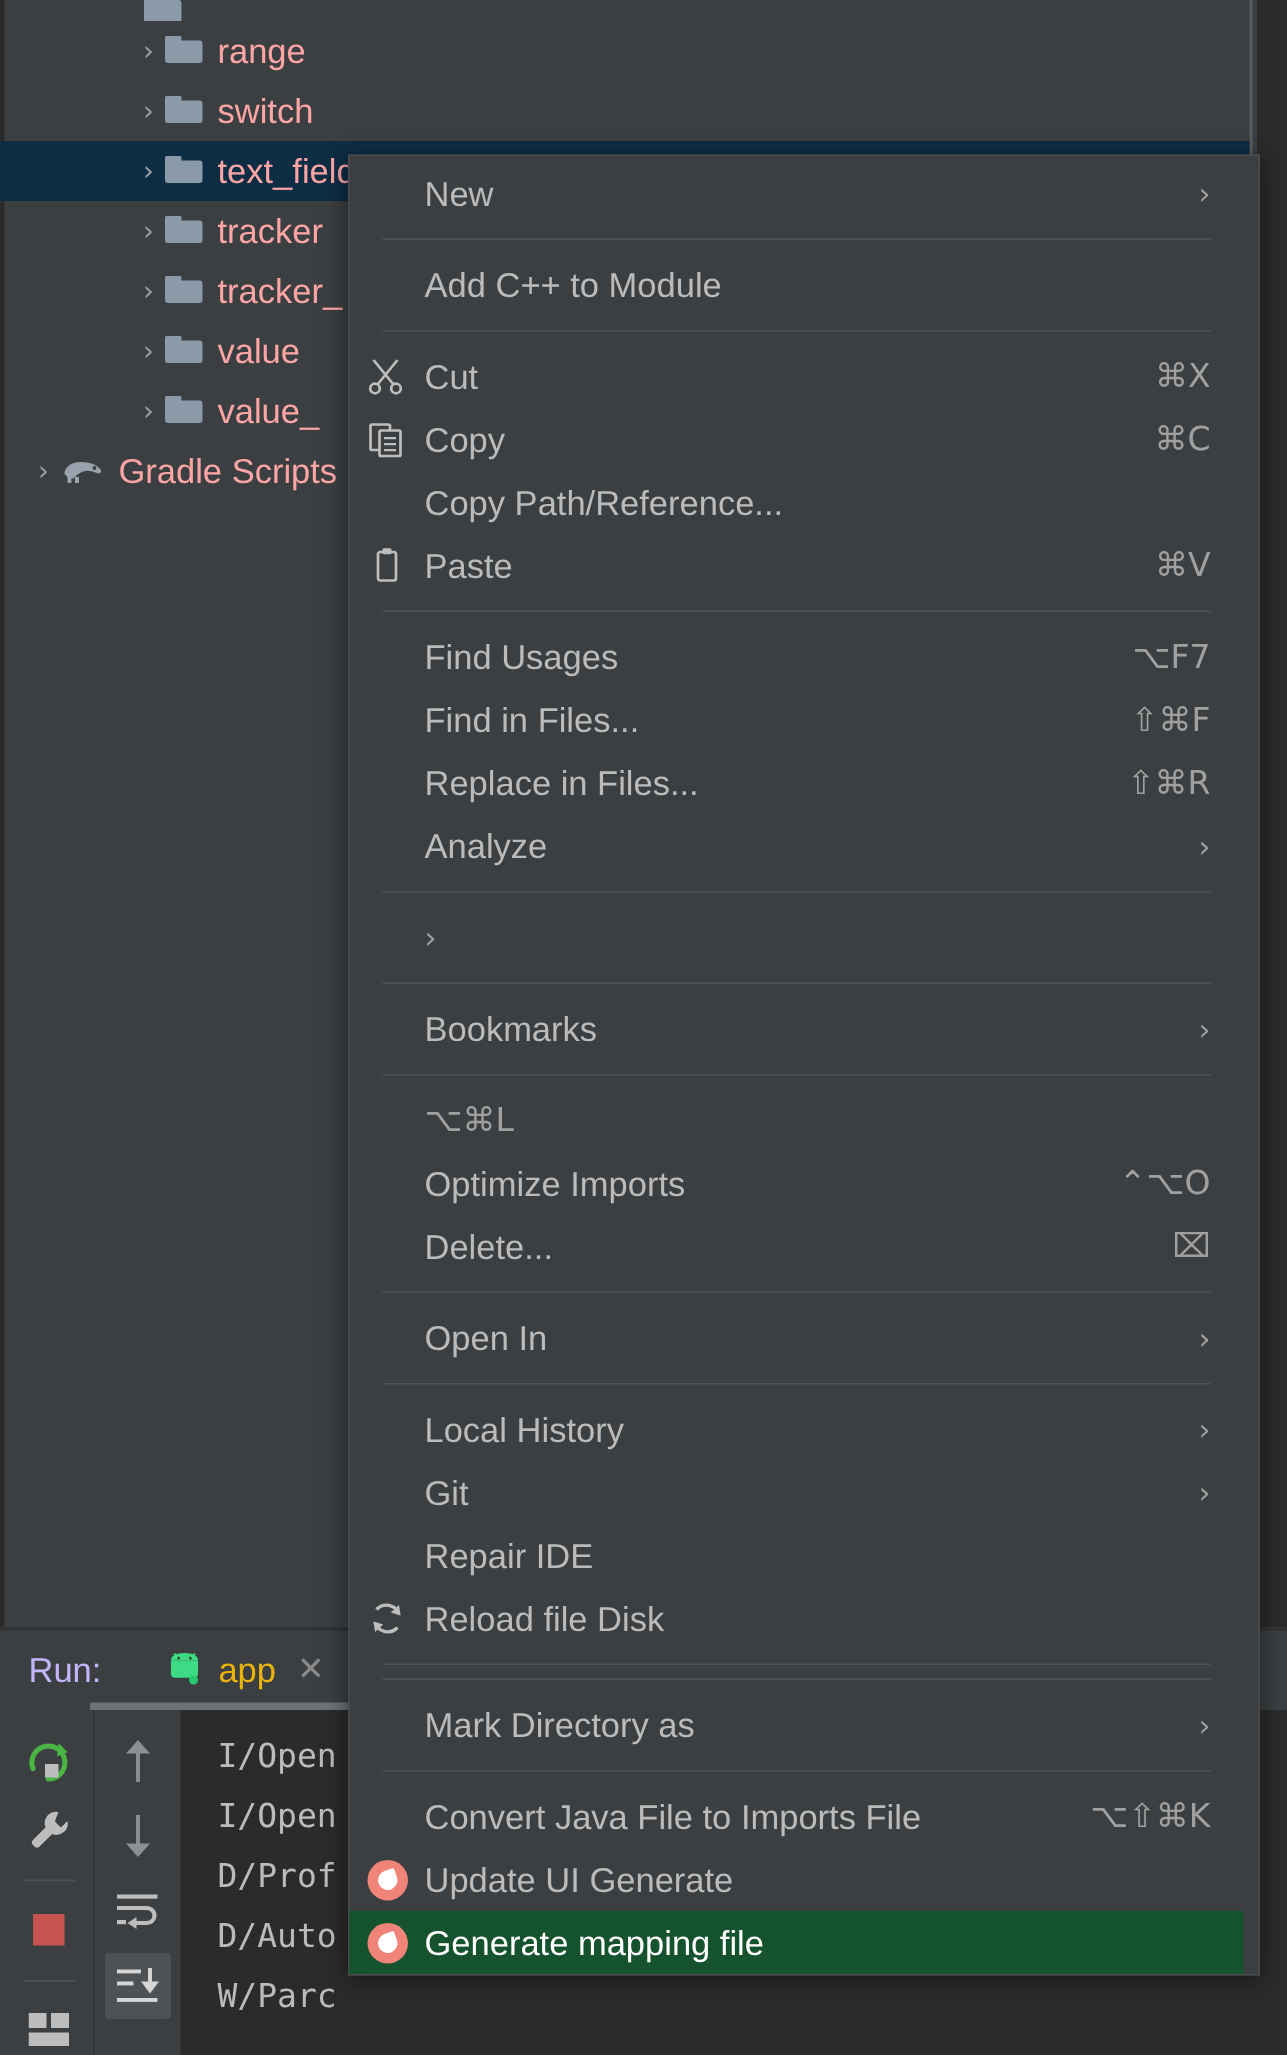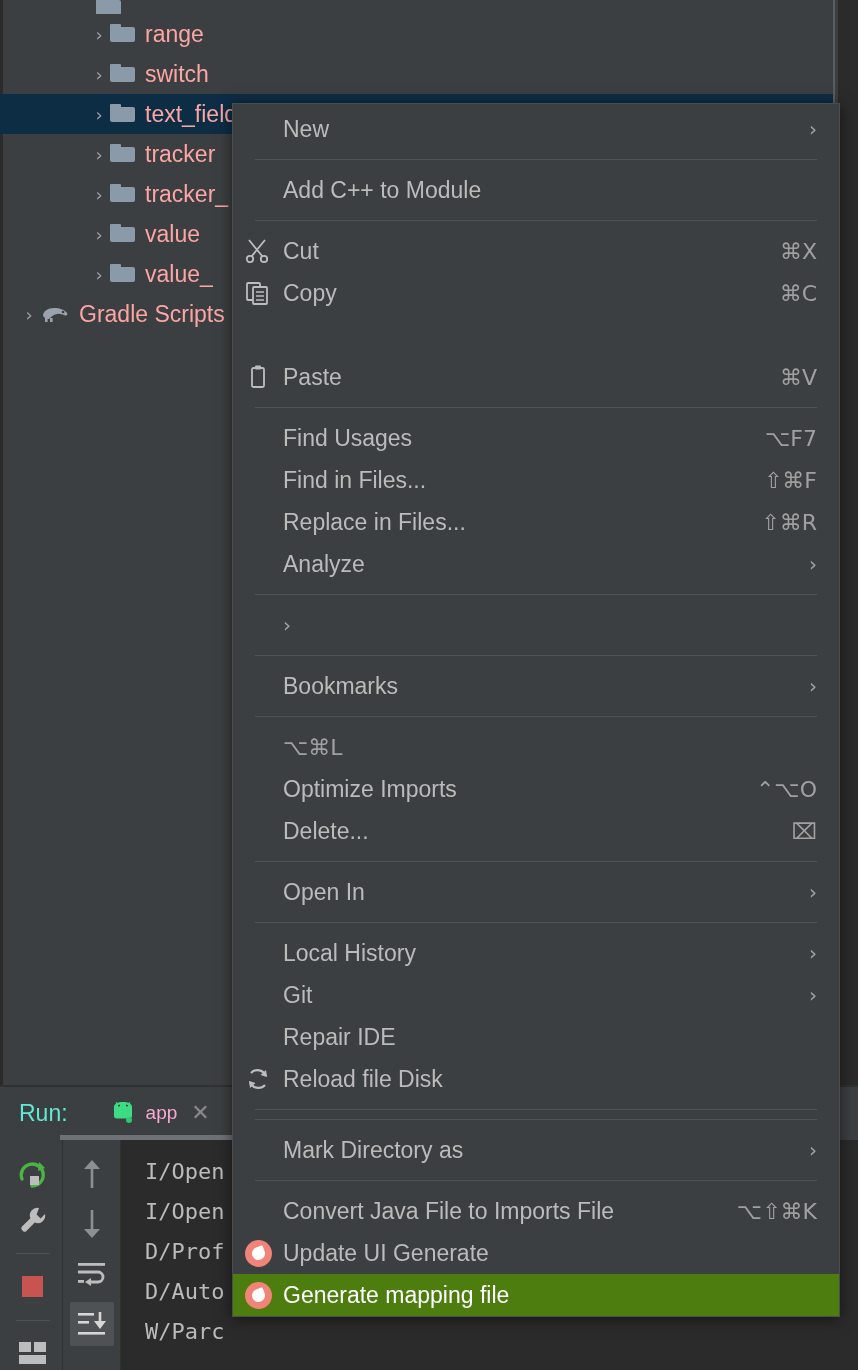--- a/index.html
+++ b/index.html
@@ -63,28 +63,28 @@
     background:#3C3F41;
   }
   .run-top-border {
     position:absolute; left:0; top:0; width:858px; height:2px; background:#2F3133;
   }
   .run-header {
     position:absolute; left:3px; top:2px; width:855px; height:52px;
     display:flex; align-items:center;
   }
   .run-label {
-    color:#5eead4; font-size:23px; margin-left:16px;
+    color:#c4b5fd; font-size:23px; margin-left:16px;
   }
   .run-tab {
     display:flex; align-items:center; margin-left:36px; position:relative;
     height:52px; padding:0 4px;
   }
   .android-ico { width:30px; height:22px; position:relative; margin-right:8px; }
-  .run-tab-label { color:#f9a8d4; font-size:19px; }
+  .run-tab-label { color:#eab308; font-size:23px; }
   .run-tab-close { color:#8A8A8A; font-size:22px; margin-left:14px; }
   .run-tab-underline {
     position:absolute; left:93px; top:50px; width:145px; height:4px;
     background:#7A8290;
   }
   .run-body { position:absolute; left:3px; top:55px; width:855px; height:230px; display:flex; }
   .run-toolbar-a {
     width:60px; height:230px; background:#3C3F41;
     border-right:1px solid #2F3133; display:flex; flex-direction:column;
     align-items:center; padding-top:18px; gap:12px;
@@ -107,27 +107,27 @@
     position:absolute; left:60px; top:50px; width:180px; height:5px; background:#6E7276;
   }
 
   
   .ctx-menu {
     position:absolute; left:232px; top:103px; width:608px;
     background:#3C3F41;
     box-shadow:0 2px 14px rgba(0,0,0,0.55);
     border:1px solid #4A4D4F;
     z-index:50;
-    padding:4px 0 0 0;
+    padding:4px 10px 0 0;
   }
   .mi {
     position:relative; height:42px; display:flex; align-items:center;
     color:#BBBBBB; font-size:23px; white-space:nowrap;
   }
-  .mi.selected { background:#4d7c0f; }
+  .mi.selected { background:#14532d; }
   .mi.selected .mi-label { color:#FFFFFF; }
   .mi-ico {
     width:50px; height:42px; flex:0 0 auto; display:flex;
     align-items:center; justify-content:center;
   }
   .mi-label { flex:1 1 auto; }
   .mi-accel { color:#A0A0A0; font-size:22px; padding-right:22px; font-family:"DejaVu Sans", sans-serif; }
   .mi.selected .mi-accel { color:#E8EEF9; }
   .mi-arrow { color:#A0A0A0; font-size:20px; padding-right:22px; font-family:"DejaVu Sans", sans-serif; }
   .mi-sep { height:1px; background:#4F5355; margin:9px 22px; }
@@ -348,20 +348,21 @@
           <line x1="11" y1="16" x2="19" y2="16" stroke="#BDBDBD" stroke-width="1.5"></line>
           <line x1="11" y1="20" x2="19" y2="20" stroke="#BDBDBD" stroke-width="1.5"></line>
         </svg>
       </span>
       <span class="mi-label">Copy</span>
       <span class="mi-accel">⌘C</span>
     </div>
 
     <div class="mi">
       <span class="mi-ico"></span>
+      <span class="mi-label">Copy Path/Reference...</span>
       <span class="mi-accel"></span>
     </div>
 
     <div class="mi">
       <span class="mi-ico">
         <svg width="26" height="26" viewBox="0 0 26 26">
           <rect x="7" y="4" width="12" height="19" rx="1.5" fill="none" stroke="#BDBDBD" stroke-width="1.8"></rect>
           <rect x="10" y="1.5" width="6" height="4" rx="1" fill="#BDBDBD"></rect>
         </svg>
       </span>

